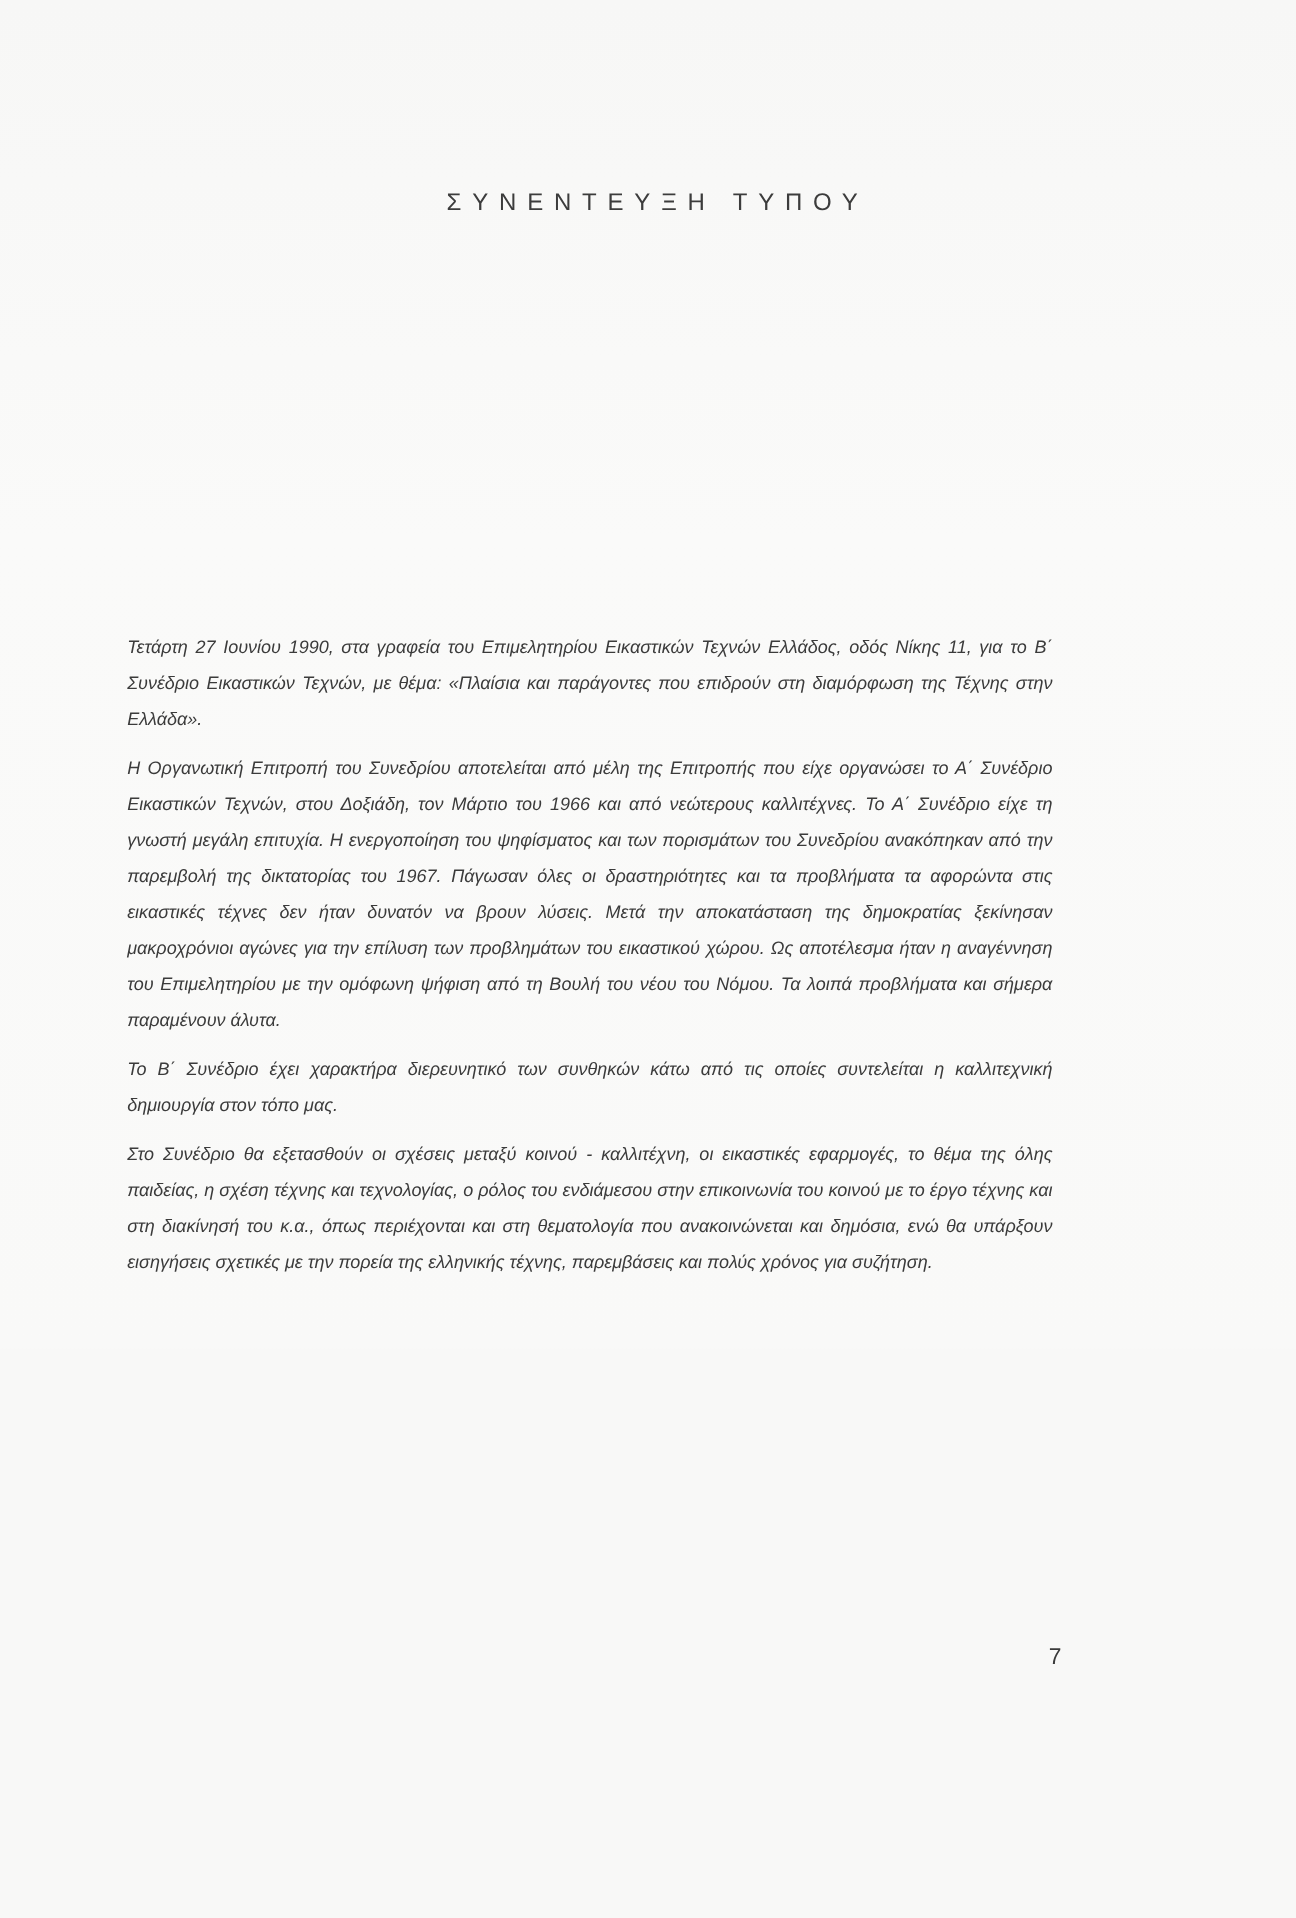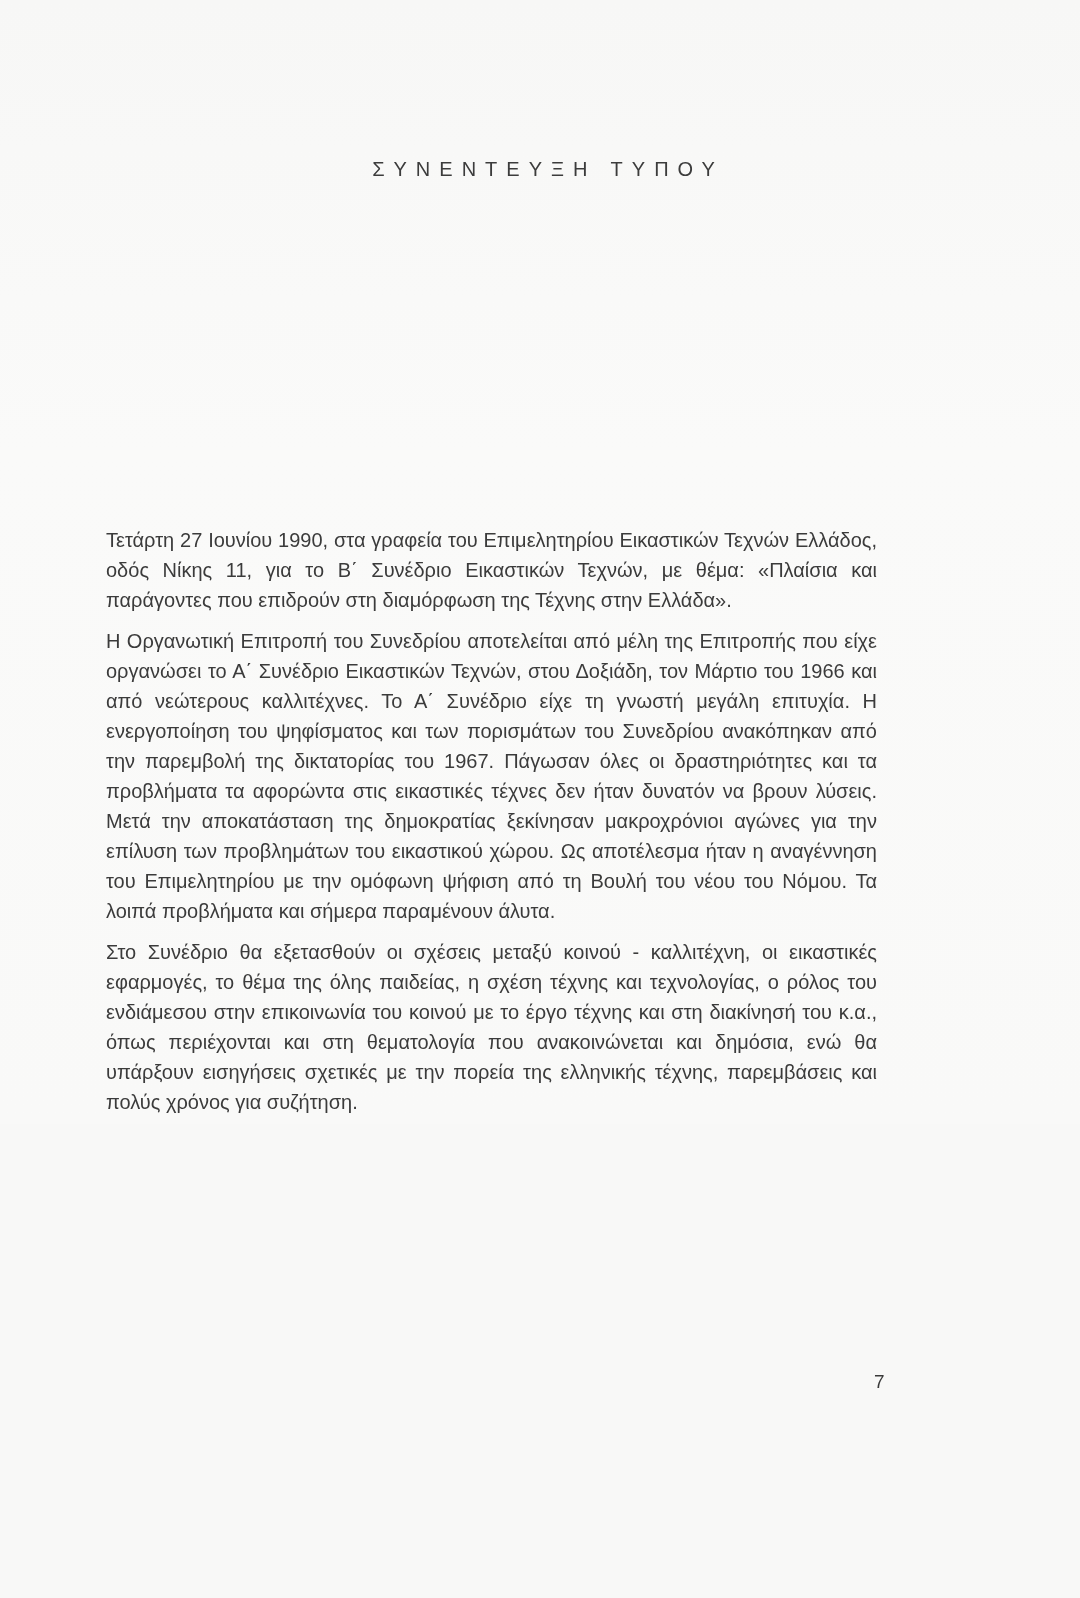--- a/index.html
+++ b/index.html
@@ -21,23 +21,24 @@
     text-align: center;
     font-size: 20px;
     letter-spacing: 9px;
     color: #3c3c3c;
     padding-left: 8px;
   }
   .body-text {
     position: absolute;
     left: 106px; top: 525px;
     width: 771px;
-    font-size: 20px;
+    font-size: 15px;
     line-height: 30px;
     color: #3b3b3b;
+    font-style: italic;
   }
   .body-text p {
     margin: 0 0 11px 0;
     text-align: justify;
     text-align-last: left;
     hyphens: none;
   }
   .page-number {
     position: absolute;
     left: 874px; top: 1371px;
@@ -47,17 +48,18 @@
 </style>
 </head>
 <body>
 
 <div class="page">
   <div class="title">ΣΥΝΕΝΤΕΥΞΗ ΤΥΠΟΥ</div>
 
   <div class="body-text">
     <p>Τετάρτη 27 Ιουνίου 1990, στα γραφεία του Επιμελητηρίου Εικαστικών Τεχνών Ελλάδος, οδός Νίκης 11, για το Β΄ Συνέδριο Εικαστικών Τεχνών, με θέμα: «Πλαίσια και παράγοντες που επιδρούν στη διαμόρφωση της Τέχνης στην Ελλάδα».</p>
     <p>Η Οργανωτική Επιτροπή του Συνεδρίου αποτελείται από μέλη της Επιτροπής που είχε οργανώσει το Α΄ Συνέδριο Εικαστικών Τεχνών, στου Δοξιάδη, τον Μάρτιο του 1966 και από νεώτερους καλλιτέχνες. Το Α΄ Συνέδριο είχε τη γνωστή μεγάλη επιτυχία. Η ενεργοποίηση του ψηφίσματος και των πορισμάτων του Συνεδρίου ανακόπηκαν από την παρεμβολή της δικτατορίας του 1967. Πάγωσαν όλες οι δραστηριότητες και τα προβλήματα τα αφορώντα στις εικαστικές τέχνες δεν ήταν δυνατόν να βρουν λύσεις. Μετά την αποκατάσταση της δημοκρατίας ξεκίνησαν μακροχρόνιοι αγώνες για την επίλυση των προβλημάτων του εικαστικού χώρου. Ως αποτέλεσμα ήταν η αναγέννηση του Επιμελητηρίου με την ομόφωνη ψήφιση από τη Βουλή του νέου του Νόμου. Τα λοιπά προβλήματα και σήμερα παραμένουν άλυτα.</p>
+    <p>Το Β΄ Συνέδριο έχει χαρακτήρα διερευνητικό των συνθηκών κάτω από τις οποίες συντελείται η καλλιτεχνική δημιουργία στον τόπο μας.</p>
     <p>Στο Συνέδριο θα εξετασθούν οι σχέσεις μεταξύ κοινού - καλλιτέχνη, οι εικαστικές εφαρμογές, το θέμα της όλης παιδείας, η σχέση τέχνης και τεχνολογίας, ο ρόλος του ενδιάμεσου στην επικοινωνία του κοινού με το έργο τέχνης και στη διακίνησή του κ.α., όπως περιέχονται και στη θεματολογία που ανακοινώνεται και δημόσια, ενώ θα υπάρξουν εισηγήσεις σχετικές με την πορεία της ελληνικής τέχνης, παρεμβάσεις και πολύς χρόνος για συζήτηση.</p>
   </div>
 
   <div class="page-number">7</div>
 </div>
 
 </body></html>

